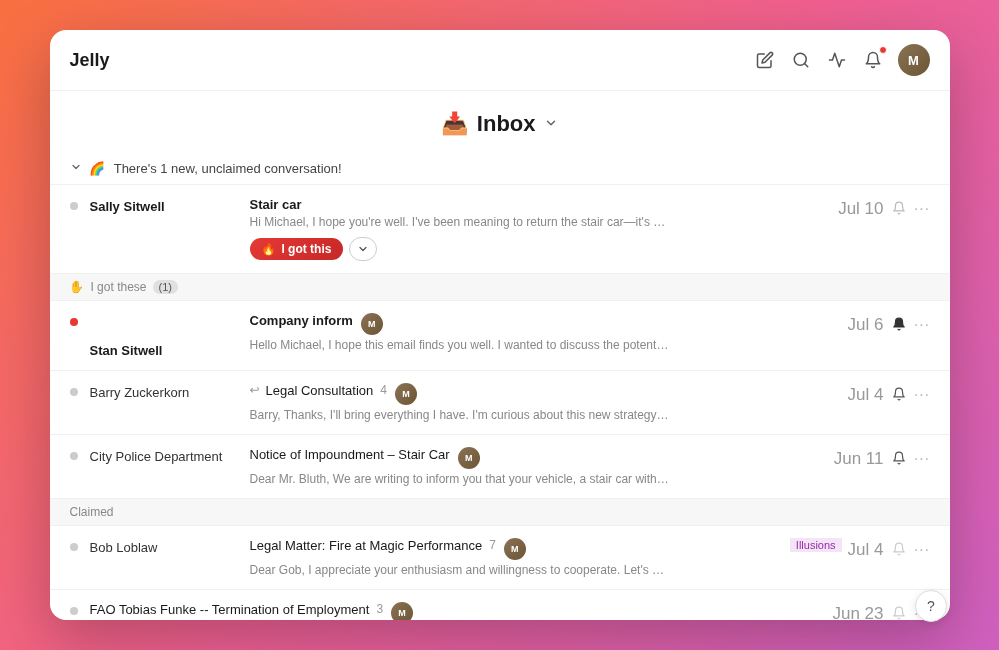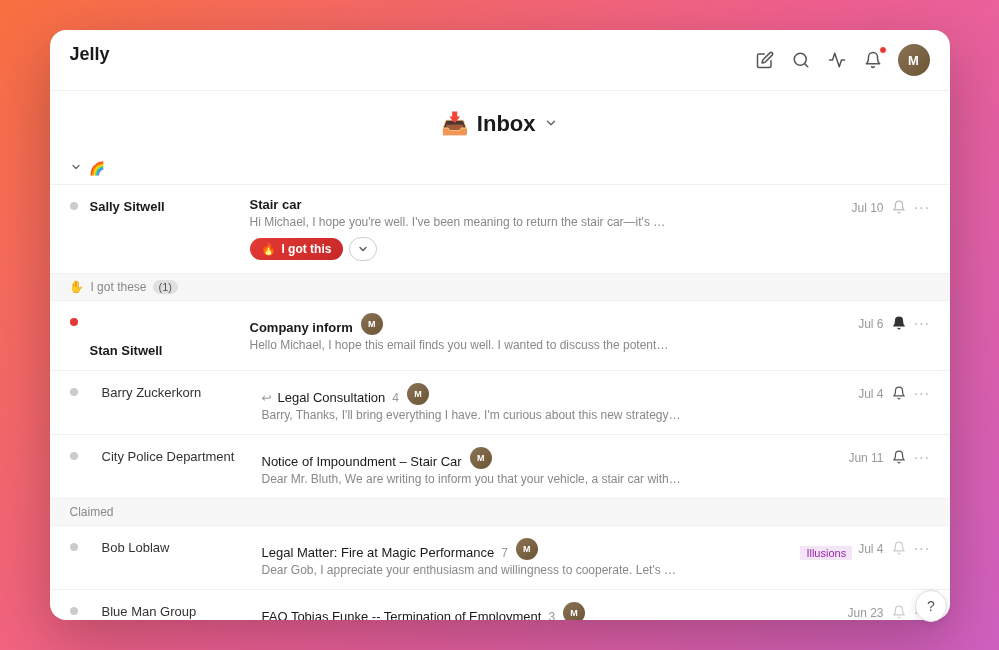--- a/index.html
+++ b/index.html
@@ -17,21 +17,21 @@
       border-radius: 16px;
       width: 900px;
       max-height: 590px;
       overflow: hidden;
       box-shadow: 0 20px 60px rgba(0,0,0,0.25);
       display: flex;
       flex-direction: column;
     }
     .topbar {
       display: flex;
-      align-items: flex-start;
+      align-items: center;
       justify-content: space-between;
       padding: 14px 20px;
       border-bottom: 1px solid #f0f0f0;
     }
     .topbar-logo {
       font-size: 18px;
       font-weight: 700;
       color: #1a1a1a;
     }
     .topbar-icons {
@@ -136,32 +136,31 @@
       width: 160px;
       flex-shrink: 0;
       font-size: 13px;
       font-weight: 600;
       color: #1a1a1a;
       padding-top: 2px;
     }
     .sender-col.light {
       font-weight: 400;
       color: #333;
-      margin-left: 12px;
     }
     .message-col {
       flex: 1;
       min-width: 0;
     }
     .message-subject {
       font-size: 13px;
       font-weight: 600;
       color: #1a1a1a;
       display: flex;
-      align-items: flex-end;
+      align-items: flex-start;
       gap: 4px;
       margin-bottom: 3px;
     }
     .message-subject.light {
       font-weight: 400;
     }
     .message-preview {
       font-size: 12px;
       color: #888;
       white-space: nowrap;
@@ -205,21 +204,21 @@
       color: #555;
     }
     .meta-col {
       display: flex;
       align-items: center;
       gap: 8px;
       flex-shrink: 0;
       padding-top: 2px;
     }
     .date-label {
-      font-size: 12px;
+      font-size: 17px;
       color: #999;
     }
     .bell-icon {
       font-size: 14px;
       color: #bbb;
       cursor: pointer;
     }
     .bell-icon.active {
       color: #333;
     }
@@ -330,20 +329,21 @@
       </span>
     </div>
 
     <div class="section-header-new">
       <span class="chevron-down">
         <svg width="12" height="12" viewBox="0 0 24 24" fill="none" stroke="currentColor" stroke-width="2.5" stroke-linecap="round" stroke-linejoin="round">
           <polyline points="6 9 12 15 18 9"></polyline>
         </svg>
       </span>
       <span>🌈</span>
+      <span>There's 1 new, unclaimed conversation!</span>
     </div>
 
     <div class="conversation-row">
       <div class="unread-dot"></div>
       <div class="sender-col">Sally Sitwell</div>
       <div class="message-col">
         <div class="message-subject">
           <span>Stair car</span>
         </div>
         <div class="message-preview">Hi Michael, I hope you're well. I've been meaning to return the stair car—it's been helpful, but ...</div>
@@ -469,21 +469,20 @@
             <path d="M18 8A6 6 0 006 8c0 7-3 9-3 9h18s-3-2-3-9"></path>
             <path d="M13.73 21a2 2 0 01-3.46 0"></path>
           </svg>
         </span>
         <span class="more-icon">···</span>
       </div>
     </div>
 
     <div class="conversation-row">
       <div class="unread-dot"></div>
-      <div class="sender-col light">Blue Man Group</div>
       <div class="message-col">
         <div class="message-subject light">
           <span>FAO Tobias Funke -- Termination of Employment</span>
           <span class="num-badge">3</span>
           <span class="avatar-small">M</span>
         </div>
 
       </div>
       <div class="meta-col">
         <span class="date-label">Jun 23</span>

